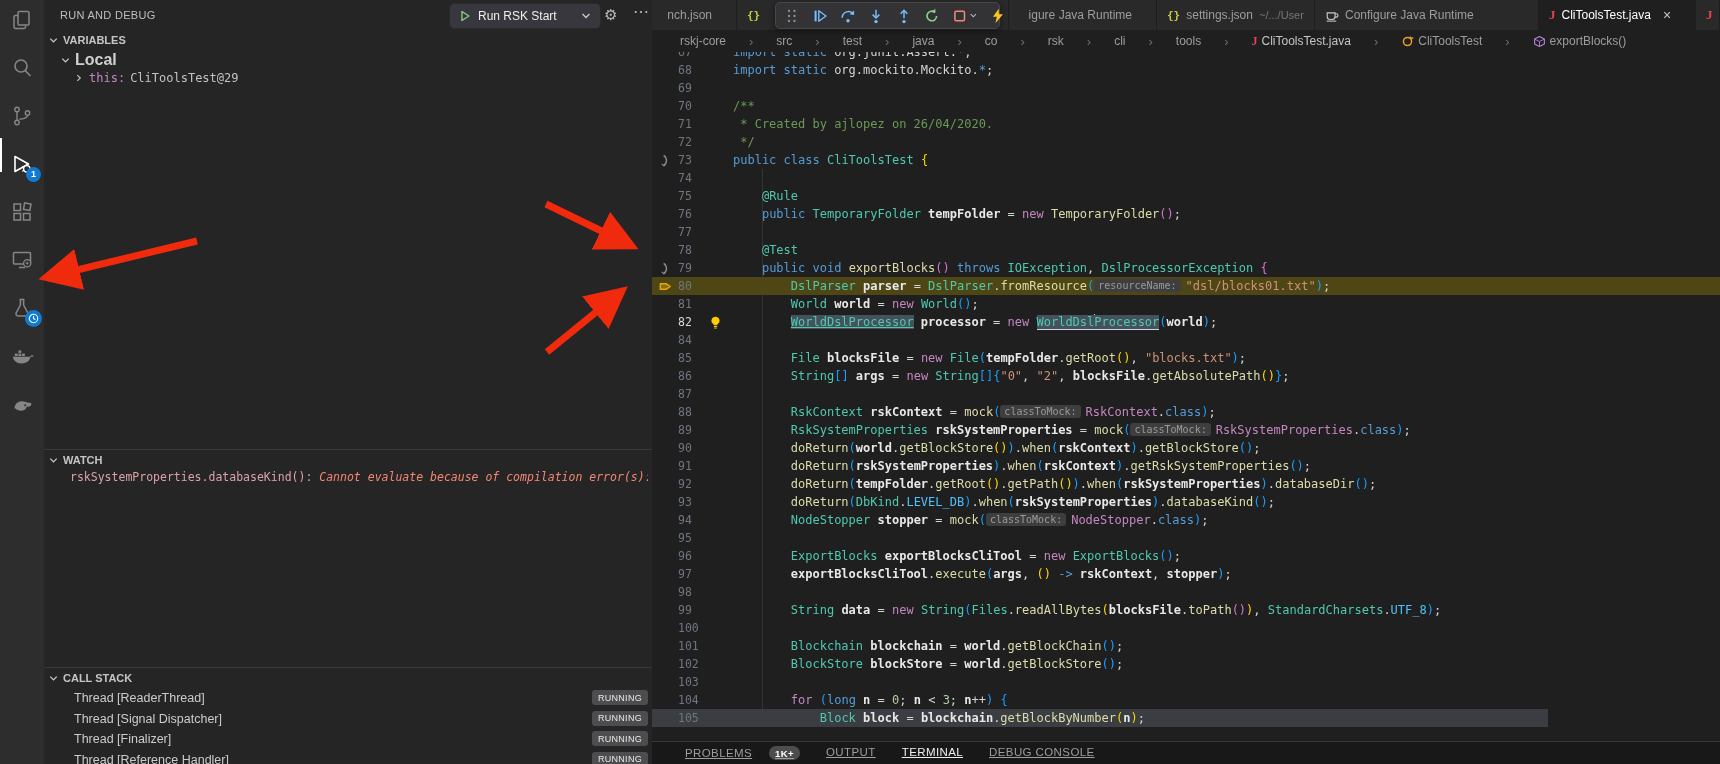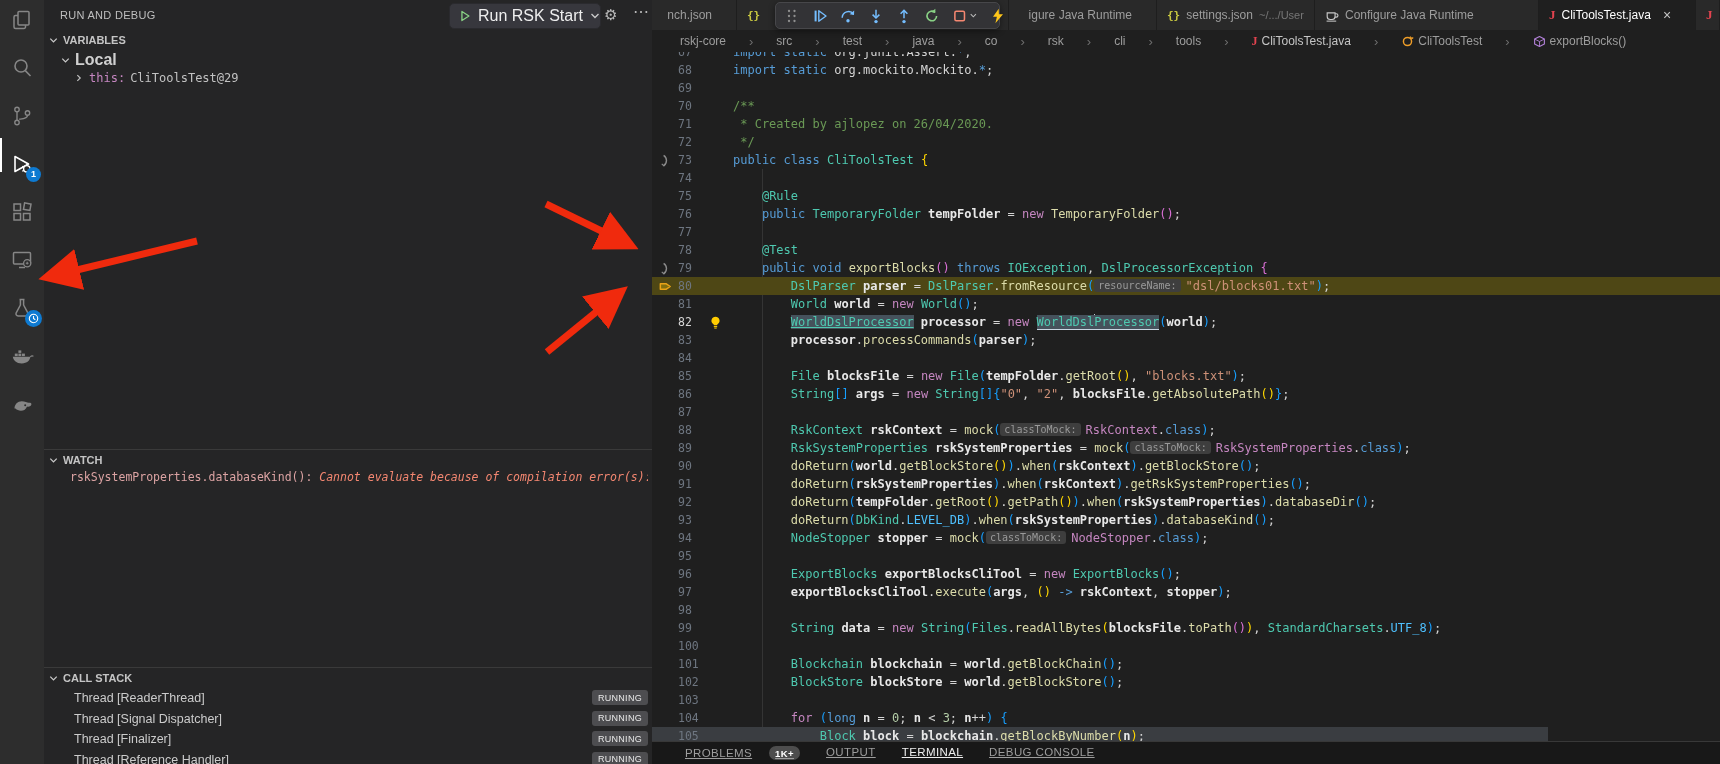--- a/index.html
+++ b/index.html
@@ -23,21 +23,21 @@
   .act-clock svg { width:11px; height:11px; }
 
   
   .sidebar { position:absolute; left:44px; top:0; width:608px; height:764px;
     background:#252526; z-index:4; color:#cccccc; }
   .sb-titlebar { position:absolute; left:0; top:0; width:100%; height:32px; }
   .sb-title { position:absolute; left:16px; top:9px; font-size:11px; color:#bfbfbf; letter-spacing:.3px; }
   .launch-dropdown { position:absolute; left:405px; top:3px; width:152px; height:26px;
     background:#37373d; border:1px solid #2a2a2e; border-radius:5px; display:flex;
     align-items:center; padding:0 8px; gap:6px; cursor:pointer; }
-  .launch-dropdown .lbl { font-size:16px; color:#eeeeee; flex:1; white-space:nowrap; }
+  .launch-dropdown .lbl { font-size:12px; color:#eeeeee; flex:1; white-space:nowrap; }
   .icon-inline svg { display:block; }
   .sb-gear { position:absolute; left:560px; top:6px; font-size:15px; color:#b8b8b8; cursor:pointer; }
   .sb-dots { position:absolute; left:589px; top:2px; font-size:16px; color:#b8b8b8; cursor:pointer; letter-spacing:1px; }
 
   .sb-section-header { position:absolute; left:0; width:100%; height:18px; display:flex;
     align-items:center; gap:4px; padding-left:4px; font-size:11px; font-weight:bold; color:#c5c5c5; cursor:pointer; }
   .sb-sep { position:absolute; left:0; width:100%; height:1px; background:#3a3a3a; }
 
   .var-scope { position:absolute; left:16px; top:51px; display:flex; gap:4px; align-items:center;
     font-size:16px; font-weight:bold; color:#d0d0d0; cursor:pointer; }
@@ -467,21 +467,20 @@
               </svg></div><div class="num-col">79</div><div class="fold-col"></div><div class="code-text"><span class="tk-p">    </span><span class="tk-k">public void</span><span class="tk-p"> </span><span class="tk-m">exportBlocks</span><span class="tk-b2">()</span><span class="tk-p"> </span><span class="tk-k">throws</span><span class="tk-p"> </span><span class="tk-t">IOException</span><span class="tk-p">, </span><span class="tk-t">DslProcessorException</span><span class="tk-p"> </span><span class="tk-b2">{</span></div></div>
           <div class="line bg-debug"><div class="g-col"><svg viewBox="0 0 16 16">
                 <path d="M2.5 5 H8.5 L13 8 L8.5 11 H2.5 Z" fill="#ffcc00" fill-opacity="0.3" stroke="#e8a317" stroke-width="1.6" stroke-linejoin="round"></path>
               </svg></div><div class="num-col">80</div><div class="fold-col"></div><div class="code-text"><span class="tk-p">        </span><span class="tk-t">DslParser</span><span class="tk-p"> </span><span class="tk-v">parser</span><span class="tk-p"> = </span><span class="tk-t">DslParser</span><span class="tk-p">.</span><span class="tk-m">fromResource</span><span class="tk-b3">(</span><span class="inlay-chip">resourceName:</span><span class="tk-s">"dsl/blocks01.txt"</span><span class="tk-b3">)</span><span class="tk-p">;</span></div></div>
           <div class="line"><div class="g-col"></div><div class="num-col">81</div><div class="fold-col"></div><div class="code-text"><span class="tk-p">        </span><span class="tk-t">World</span><span class="tk-p"> </span><span class="tk-v">world</span><span class="tk-p"> = </span><span class="tk-ctrl">new</span><span class="tk-p"> </span><span class="tk-t">World</span><span class="tk-b3">()</span><span class="tk-p">;</span></div></div>
           <div class="line cur"><div class="g-col"></div><div class="num-col">82</div><div class="fold-col"><svg viewBox="0 0 16 16">
                 <path d="M8 1.8 a4.3 4.3 0 0 1 2.5 7.8 c-.5 .4 -.8 .9 -.8 1.4 h-3.4 c0 -.5 -.3 -1 -.8 -1.4 A4.3 4.3 0 0 1 8 1.8 Z" fill="#ffcc00"></path>
                 <rect x="6.2" y="11.8" width="3.6" height="1.2" fill="#ffcc00"></rect>
                 <rect x="6.7" y="13.5" width="2.6" height="1" fill="#ffcc00"></rect>
               </svg></div><div class="code-text"><span class="tk-p">        </span><span class="tk-tsel">WorldDslProcessor</span><span class="tk-p"> </span><span class="tk-v">processor</span><span class="tk-p"> = </span><span class="tk-ctrl">new</span><span class="tk-p"> </span><span class="tk-tselu">WorldDsl</span><span class="caret"></span><span class="tk-tselu">Processor</span><span class="tk-b3">(</span><span class="tk-v">world</span><span class="tk-b3">)</span><span class="tk-p">;</span></div></div>
-          <div class="line"><div class="g-col"></div><div class="num-col">83</div><div class="fold-col"></div><div class="code-text"><span class="tk-p">        </span><span class="tk-v">processor</span><span class="tk-p">.</span><span class="tk-m">processCommands</span><span class="tk-b3">(</span><span class="tk-v">parser</span><span class="tk-b3">)</span><span class="tk-p">;</span></div></div>
           <div class="line"><div class="g-col"></div><div class="num-col">84</div><div class="fold-col"></div><div class="code-text"></div></div>
           <div class="line"><div class="g-col"></div><div class="num-col">85</div><div class="fold-col"></div><div class="code-text"><span class="tk-p">        </span><span class="tk-t">File</span><span class="tk-p"> </span><span class="tk-v">blocksFile</span><span class="tk-p"> = </span><span class="tk-ctrl">new</span><span class="tk-p"> </span><span class="tk-t">File</span><span class="tk-b3">(</span><span class="tk-v">tempFolder</span><span class="tk-p">.</span><span class="tk-m">getRoot</span><span class="tk-b1">()</span><span class="tk-p">, </span><span class="tk-s">"blocks.txt"</span><span class="tk-b3">)</span><span class="tk-p">;</span></div></div>
           <div class="line"><div class="g-col"></div><div class="num-col">86</div><div class="fold-col"></div><div class="code-text"><span class="tk-p">        </span><span class="tk-t">String</span><span class="tk-b3">[]</span><span class="tk-p"> </span><span class="tk-v">args</span><span class="tk-p"> = </span><span class="tk-ctrl">new</span><span class="tk-p"> </span><span class="tk-t">String</span><span class="tk-b3">[]{</span><span class="tk-s">"0"</span><span class="tk-p">, </span><span class="tk-s">"2"</span><span class="tk-p">, </span><span class="tk-v">blocksFile</span><span class="tk-p">.</span><span class="tk-m">getAbsolutePath</span><span class="tk-b1">()</span><span class="tk-b3">}</span><span class="tk-p">;</span></div></div>
           <div class="line"><div class="g-col"></div><div class="num-col">87</div><div class="fold-col"></div><div class="code-text"></div></div>
           <div class="line"><div class="g-col"></div><div class="num-col">88</div><div class="fold-col"></div><div class="code-text"><span class="tk-p">        </span><span class="tk-t">RskContext</span><span class="tk-p"> </span><span class="tk-v">rskContext</span><span class="tk-p"> = </span><span class="tk-m">mock</span><span class="tk-b3">(</span><span class="inlay-chip">classToMock:</span><span class="tk-ctrl">RskContext</span><span class="tk-p">.</span><span class="tk-k">class</span><span class="tk-b3">)</span><span class="tk-p">;</span></div></div>
           <div class="line"><div class="g-col"></div><div class="num-col">89</div><div class="fold-col"></div><div class="code-text"><span class="tk-p">        </span><span class="tk-t">RskSystemProperties</span><span class="tk-p"> </span><span class="tk-v">rskSystemProperties</span><span class="tk-p"> = </span><span class="tk-m">mock</span><span class="tk-b3">(</span><span class="inlay-chip">classToMock:</span><span class="tk-ctrl">RskSystemProperties</span><span class="tk-p">.</span><span class="tk-k">class</span><span class="tk-b3">)</span><span class="tk-p">;</span></div></div>
           <div class="line"><div class="g-col"></div><div class="num-col">90</div><div class="fold-col"></div><div class="code-text"><span class="tk-p">        </span><span class="tk-m">doReturn</span><span class="tk-b3">(</span><span class="tk-v">world</span><span class="tk-p">.</span><span class="tk-m">getBlockStore</span><span class="tk-b1">()</span><span class="tk-b3">)</span><span class="tk-p">.</span><span class="tk-m">when</span><span class="tk-b3">(</span><span class="tk-v">rskContext</span><span class="tk-b3">)</span><span class="tk-p">.</span><span class="tk-m">getBlockStore</span><span class="tk-b3">()</span><span class="tk-p">;</span></div></div>
           <div class="line"><div class="g-col"></div><div class="num-col">91</div><div class="fold-col"></div><div class="code-text"><span class="tk-p">        </span><span class="tk-m">doReturn</span><span class="tk-b3">(</span><span class="tk-v">rskSystemProperties</span><span class="tk-b3">)</span><span class="tk-p">.</span><span class="tk-m">when</span><span class="tk-b3">(</span><span class="tk-v">rskContext</span><span class="tk-b3">)</span><span class="tk-p">.</span><span class="tk-m">getRskSystemProperties</span><span class="tk-b3">()</span><span class="tk-p">;</span></div></div>
           <div class="line"><div class="g-col"></div><div class="num-col">92</div><div class="fold-col"></div><div class="code-text"><span class="tk-p">        </span><span class="tk-m">doReturn</span><span class="tk-b3">(</span><span class="tk-v">tempFolder</span><span class="tk-p">.</span><span class="tk-m">getRoot</span><span class="tk-b1">()</span><span class="tk-p">.</span><span class="tk-m">getPath</span><span class="tk-b1">()</span><span class="tk-b3">)</span><span class="tk-p">.</span><span class="tk-m">when</span><span class="tk-b3">(</span><span class="tk-v">rskSystemProperties</span><span class="tk-b3">)</span><span class="tk-p">.</span><span class="tk-m">databaseDir</span><span class="tk-b3">()</span><span class="tk-p">;</span></div></div>
           <div class="line"><div class="g-col"></div><div class="num-col">93</div><div class="fold-col"></div><div class="code-text"><span class="tk-p">        </span><span class="tk-m">doReturn</span><span class="tk-b3">(</span><span class="tk-t">DbKind</span><span class="tk-p">.</span><span class="tk-cst">LEVEL_DB</span><span class="tk-b3">)</span><span class="tk-p">.</span><span class="tk-m">when</span><span class="tk-b3">(</span><span class="tk-v">rskSystemProperties</span><span class="tk-b3">)</span><span class="tk-p">.</span><span class="tk-m">databaseKind</span><span class="tk-b3">()</span><span class="tk-p">;</span></div></div>

